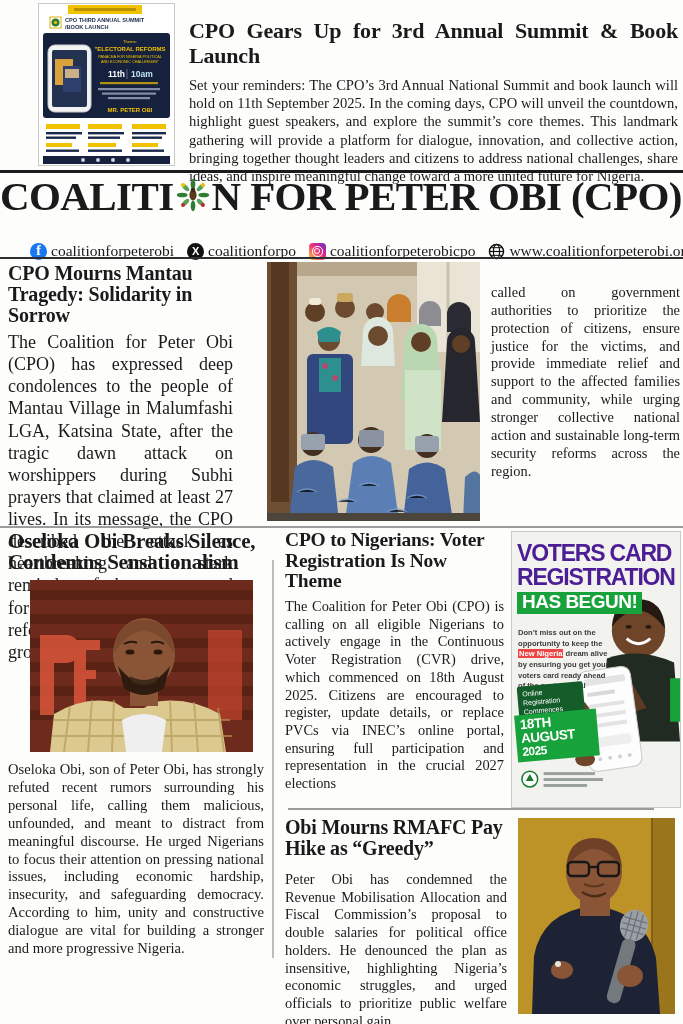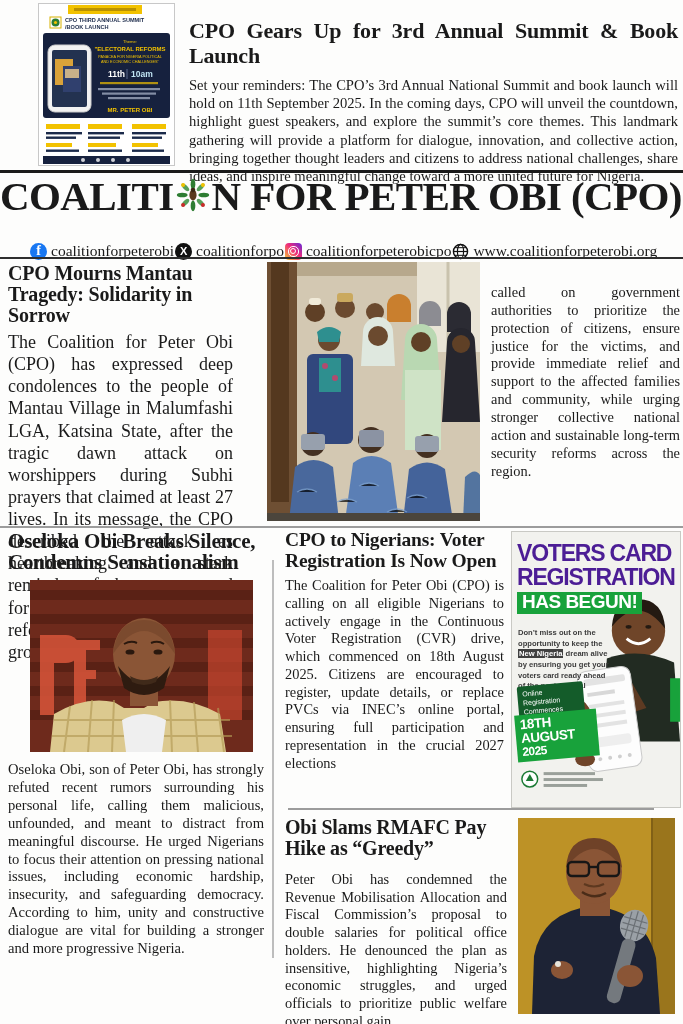--- a/index.html
+++ b/index.html
@@ -18,21 +18,21 @@
   .top-story p { margin-top:7px; font-size:14.6px; line-height:1.26; text-align:justify; }
 
   
   .rule1 { left:0; top:170px; width:683px; border-top:3px solid #1b1b1b; }
   .mast-title {
     left:0; top:172px; width:650px; text-align:center;
     font-size:41px; font-weight:bold; letter-spacing:-0.6px; white-space:nowrap;
   }
   .mast-title .logo-o { display:inline-block; width:36px; height:36px; vertical-align:-3px; margin:0 1px; }
   .mast-sub { left:28px; top:215px; display:flex; gap:24px; font-size:23.5px; font-weight:bold; white-space:nowrap; }
-  .social { left:30px; top:242px; width:650px; display:flex; gap:1px; align-items:center; font-size:15.5px; white-space:nowrap; }
+  .social { left:30px; top:242px; width:650px; display:flex; gap:13px; align-items:center; font-size:15.5px; white-space:nowrap; }
   .s-item { display:inline-flex; align-items:center; gap:4px; cursor:pointer; }
   .ic { display:inline-flex; width:17px; height:17px; border-radius:50%; align-items:center; justify-content:center;
         font-family:"Liberation Sans",sans-serif; font-weight:bold; font-size:12px; color:#fff; }
   .ic.fb { background:#1877f2; }
   .ic.fb::before { content:"f"; font-family:"Liberation Serif",serif; font-size:14px; }
   .ic.xx { background:#111; }
   .ic.xx::before { content:"X"; font-size:11px; }
   .ic.ig { border-radius:4px; background:linear-gradient(45deg,#f9ce34,#ee2a7b 55%,#6228d7); position:relative; }
   .ic.ig .ig-frame { position:absolute; inset:3px; border:1.6px solid #fff; border-radius:5px; }
   .ic.ig .ig-lens  { position:absolute; left:5.5px; top:5.5px; width:6px; height:6px; border:1.4px solid #fff; border-radius:50%; }
@@ -67,21 +67,21 @@
   .b-mid2 h2 { font-size:20px; line-height:1.05; }
   .b-mid2 .body { margin-top:12px; font-size:14.4px; }
 
   
   .poster { left:511px; top:531px; width:170px; height:277px; border:1px solid #c9c9c4; background:#f2f2ee; overflow:hidden; font-family:"Liberation Sans",sans-serif; }
   .poster svg { position:absolute; inset:0; }
   .vp1,.vp2 { position:absolute; left:5px; font-weight:bold; font-size:23px; letter-spacing:-1.2px; color:#4c1d95; line-height:1; }
   .vp1 { top:10px; } .vp2 { top:34px; }
   .vp3 { position:absolute; left:5px; top:60px; background:#18a23b; color:#fff; font-weight:bold; font-size:19px; letter-spacing:-0.5px; padding:0 5px 3px; line-height:1; }
   .vp-body { position:absolute; left:6px; top:96px; width:94px; font-size:7.6px; line-height:1.4; color:#3c3c3c; font-weight:bold; }
-  .vp-hl { background:#404040; color:#fff; padding:0 1px; }
+  .vp-hl { background:#ef4444; color:#fff; padding:0 1px; }
   .vp-badge1 { position:absolute; left:6px; top:152px; width:66px; background:#145c2a; color:#fff; font-size:7px; line-height:1.25; padding:4px 5px; transform:rotate(-5deg); border-radius:2px; }
   .vp-badge2 { position:absolute; left:4px; top:180px; width:82px; background:#18a23b; color:#fff; font-weight:bold; font-size:13.5px; line-height:1.05; padding:3px 5px; transform:rotate(-5deg); letter-spacing:-0.5px; }
   .vp-badge2 .yr { display:block; font-size:12px; }
 
   .obi-photo { left:518px; top:818px; width:157px; height:196px; }
 
   svg text { font-family:"Liberation Sans",sans-serif; }
 </style>
 </head>
 <body>
@@ -314,28 +314,28 @@
       <ellipse cx="100" cy="72" rx="4.5" ry="2.6" fill="#2a180e"></ellipse>
       <ellipse cx="128" cy="72" rx="4.5" ry="2.6" fill="#2a180e"></ellipse>
       <path d="M94 64 q7 -4 13 -1 M121 63 q7 -3 13 1" stroke="#2a180e" stroke-width="2" fill="none"></path>
     </svg>
     <p class="body">Oseloka Obi, son of Peter Obi, has strongly refuted recent rumors surrounding his personal life, calling them malicious, unfounded, and meant to distract from meaningful discourse. He urged Nigerians to focus their attention on pressing national issues, including economic hardship, insecurity, and safeguarding democracy. According to him, unity and constructive dialogue are vital for building a stronger and more progressive Nigeria.</p>
   </div>
 
   <div class="abs vdiv"></div>
 
   <div class="abs b-mid">
-    <h2 class="head">CPO to Nigerians: Voter Registration Is Now Open</h2>
+    <h2 class="head">CPO to Nigerians: Voter Registration Is Now Theme</h2>
     <p class="body">The Coalition for Peter Obi (CPO) is calling on all eligible Nigerians to actively engage in the Continuous Voter Registration (CVR) drive, which commenced on 18th August 2025. Citizens are encouraged to register, update details, or replace PVCs via INEC’s online portal, ensuring full participation and representation in the crucial 2027 elections</p>
   </div>
 
   <div class="abs rule4"></div>
 
   <div class="abs b-mid2">
-    <h2 class="head">Obi Slams RMAFC Pay Hike as “Greedy”</h2>
+    <h2 class="head">Obi Mourns RMAFC Pay Hike as “Greedy”</h2>
     <p class="body">Peter Obi has condemned the Revenue Mobilisation Allocation and Fiscal Commission’s proposal to double salaries for political office holders. He denounced the plan as insensitive, highlighting Nigeria’s economic struggles, and urged officials to prioritize public welfare over personal gain.</p>
   </div>
 
   <div class="abs poster">
     <svg viewBox="0 0 170 277">
       <rect width="170" height="277" fill="#f2f2ee"></rect>
       <circle cx="128" cy="100" r="27" fill="#6f4529"></circle>
       <path d="M101 96 q27 -34 54 2 q-2 -30 -27 -30 q-25 0 -27 28Z" fill="#241a12"></path>
       <path d="M116 108 q12 10 24 0" stroke="#fff" stroke-width="3" fill="none"></path>
       <ellipse cx="118" cy="96" rx="3" ry="2" fill="#241a12"></ellipse>

